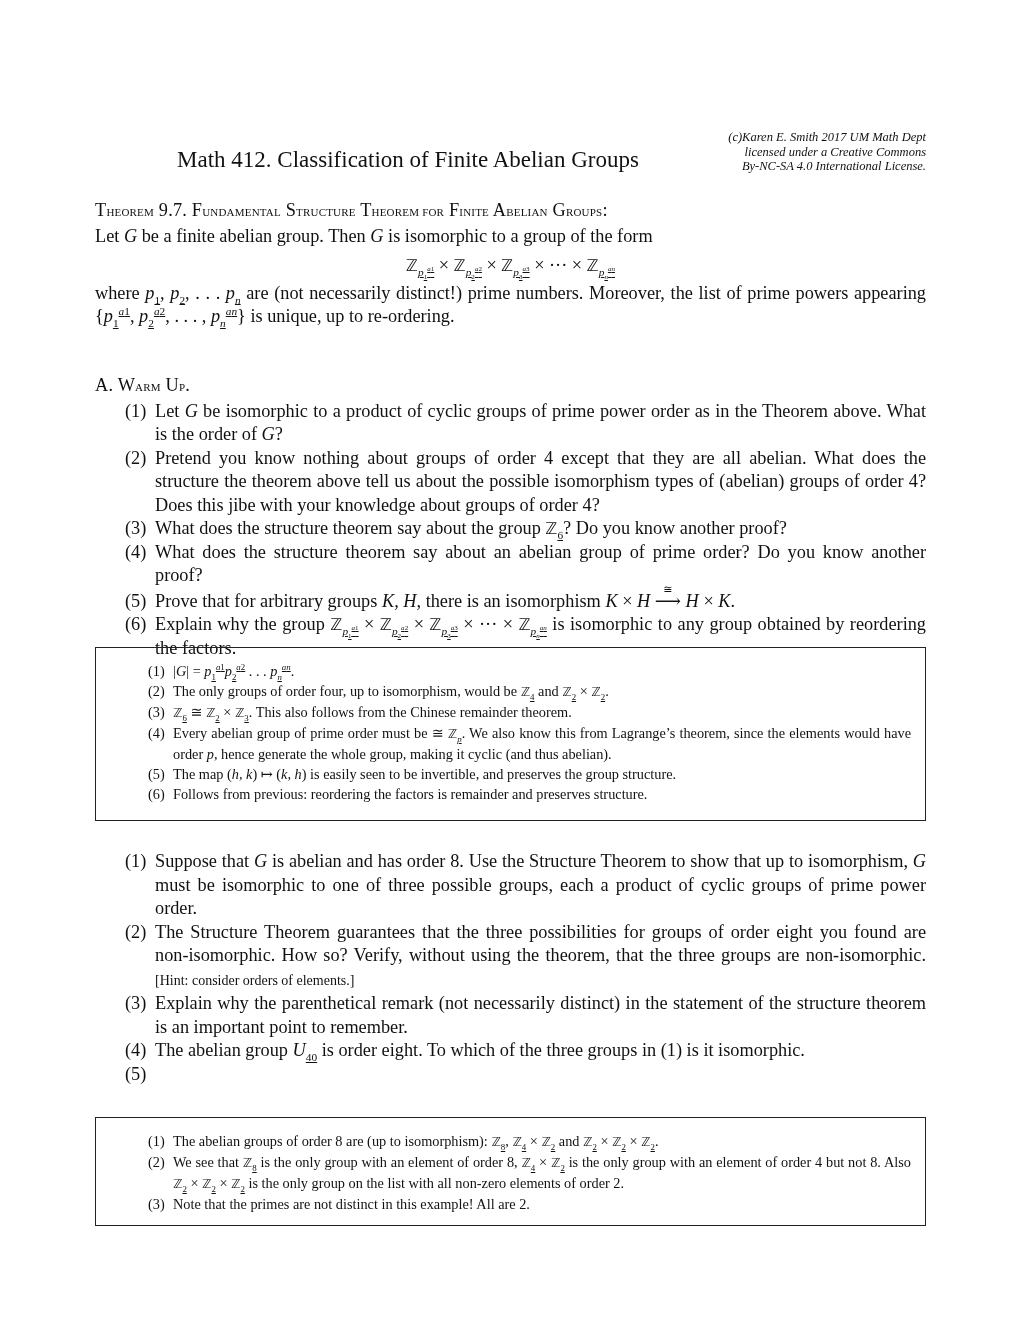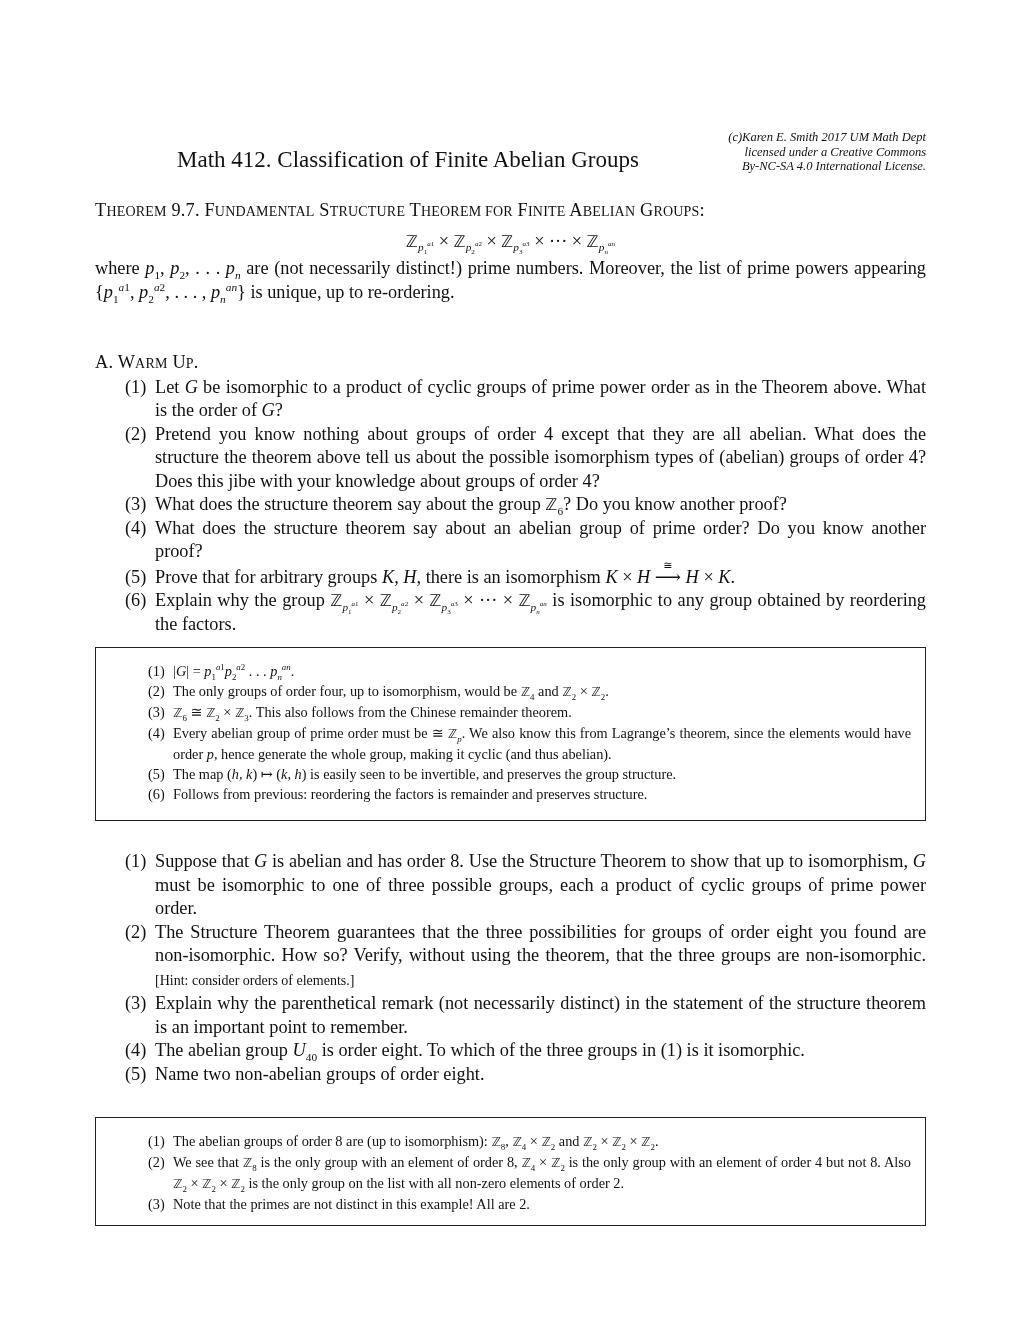--- a/index.html
+++ b/index.html
@@ -5,24 +5,24 @@
   html, body { margin: 0; padding: 0; background: #ffffff; }
   body { width: 1020px; height: 1320px; position: relative; overflow: hidden;
          font-family: "Liberation Serif", "DejaVu Serif", serif; color: #111; }
   .copyright { position: absolute; right: 94px; top: 98px; text-align: right;
                font-style: italic; font-size: 12.5px; line-height: 14.5px; margin-top: 32px; }
   .title { position: absolute; left: 0; width: 816px; top: 147px; text-align: center;
            font-size: 23px; }
   .page { position: absolute; left: 95px; width: 831px; font-size: 18.3px; line-height: 23.5px; }
   .sc-head { letter-spacing: 0.2px; }
   .sc-head .big { font-size: 18.3px; }
-  .sc-head .small { font-size: 14px; text-transform: uppercase; }
+  .sc-head .small { font-size: 11px; text-transform: uppercase; }
   .m { font-style: italic; }
   .bb { font-family: "DejaVu Sans", sans-serif; font-size: 0.88em; font-style: normal; }
-  sub, sup { font-size: 0.62em; line-height: 0; }
+  sub, sup { font-size: 0.62em; line-height: 0; text-decoration: underline; }
   .formula { text-align: center; margin: 6px 0 4px 0; }
   ol.items { list-style: none; margin: 0; padding: 0; }
   ol.items li { position: relative; padding-left: 60px; text-align: justify; }
   ol.items li .num { position: absolute; left: 30px; }
   .box { position: absolute; left: 95px; width: 829px; border: 1.3px solid #222;
          font-size: 14.3px; line-height: 20px; }
   .box ol.items li { padding-left: 77px; padding-right: 14px; }
   .box ol.items li .num { left: 52px; }
   .hint { font-size: 14px; font-family: Liberation Serif, serif; }
   .iso-arrow { display: inline-block; position: relative; }
@@ -36,30 +36,31 @@
   <div>licensed under a Creative Commons</div>
   <div>By-NC-SA 4.0 International License.</div>
 </div>
 
 <div class="title">Math 412. Classification of Finite Abelian Groups</div>
 
 <div class="page" style="top:199px;">
   <div class="sc-head">
     <span class="big">T</span><span class="small">heorem</span> 9.7. <span class="big">F</span><span class="small">undamental</span> <span class="big">S</span><span class="small">tructure</span> <span class="big">T</span><span class="small">heorem for</span> <span class="big">F</span><span class="small">inite</span> <span class="big">A</span><span class="small">belian</span> <span class="big">G</span><span class="small">roups</span>:
   </div>
+  <div>Let <span class="m">G</span> be a finite abelian group. Then <span class="m">G</span> is isomorphic to a group of the form</div>
   <div class="formula">
     <span class="bb">ℤ</span><sub><span class="m">p</span><sub>1</sub><sup><span class="m">a</span>1</sup></sub> × <span class="bb">ℤ</span><sub><span class="m">p</span><sub>2</sub><sup><span class="m">a</span>2</sup></sub> × <span class="bb">ℤ</span><sub><span class="m">p</span><sub>3</sub><sup><span class="m">a</span>3</sup></sub> × ··· × <span class="bb">ℤ</span><sub><span class="m">p</span><sub><span class="m">n</span></sub><sup><span class="m">a</span><span class="m">n</span></sup></sub>
   </div>
   <div style="text-align:justify;">
     where <span class="m">p</span><sub>1</sub>, <span class="m">p</span><sub>2</sub>, . . . <span class="m">p</span><sub><span class="m">n</span></sub> are (not necessarily distinct!) prime numbers. Moreover, the list of prime powers
     appearing {<span class="m">p</span><sub>1</sub><sup><span class="m">a</span>1</sup>, <span class="m">p</span><sub>2</sub><sup><span class="m">a</span>2</sup>, . . . , <span class="m">p</span><sub><span class="m">n</span></sub><sup><span class="m">a</span><span class="m">n</span></sup>} is unique, up to re-ordering.
   </div>
 </div>
 
-<div class="page" style="top:351px;">
+<div class="page" style="top:374px;">
   <div class="sc-head">A. <span class="big">W</span><span class="small">arm</span> <span class="big">U</span><span class="small">p</span>.</div>
   <ol class="items">
     <li><span class="num">(1)</span>Let <span class="m">G</span> be isomorphic to a product of cyclic groups of prime power order as in the Theorem above. What is the order of <span class="m">G</span>?</li>
     <li><span class="num">(2)</span><span>Pretend you know nothing about groups of order 4 except that they are all abelian. What does the structure the theorem above tell us about the possible isomorphism types of (abelian) groups of order 4? Does this jibe with your knowledge about groups of order 4?</span></li>
     <li><span class="num">(3)</span>What does the structure theorem say about the group <span class="bb">ℤ</span><sub>6</sub>? Do you know another proof?</li>
     <li><span class="num">(4)</span><span>What does the structure theorem say about an abelian group of prime order? Do you know another proof?</span></li>
     <li style="margin-top:2px;"><span class="num">(5)</span>Prove that for arbitrary groups <span class="m">K, H</span>, there is an isomorphism <span class="m">K</span> × <span class="m">H</span> <span class="iso-arrow"><span class="cong">≅</span>⟶</span> <span class="m">H</span> × <span class="m">K</span>.</li>
     <li><span class="num">(6)</span>Explain why the group <span class="bb">ℤ</span><sub><span class="m">p</span><sub>1</sub><sup><span class="m">a</span>1</sup></sub> × <span class="bb">ℤ</span><sub><span class="m">p</span><sub>2</sub><sup><span class="m">a</span>2</sup></sub> × <span class="bb">ℤ</span><sub><span class="m">p</span><sub>3</sub><sup><span class="m">a</span>3</sup></sub> × ··· × <span class="bb">ℤ</span><sub><span class="m">p</span><sub><span class="m">n</span></sub><sup><span class="m">a</span><span class="m">n</span></sup></sub> is isomorphic to any group obtained by reordering the factors.</li>
   </ol>
 </div>
@@ -74,21 +75,21 @@
     <li><span class="num">(6)</span><span>Follows from previous: reordering the factors is remainder and preserves structure.</span></li>
   </ol>
 </div>
 
 <div class="page" style="top:850px;">
   <ol class="items">
     <li><span class="num">(1)</span>Suppose that <span class="m">G</span> is abelian and has order 8. Use the Structure Theorem to show that up to isomorphism, <span class="m">G</span> must be isomorphic to one of three possible groups, each a product of cyclic groups of prime power order.</li>
     <li><span class="num">(2)</span><span>The Structure Theorem guarantees that the three possibilities for groups of order eight you found are non-isomorphic. How so? Verify, without using the theorem, that the three groups are non-isomorphic.</span> <span class="hint">[Hint: consider orders of elements.]</span></li>
     <li><span class="num">(3)</span><span>Explain why the parenthetical remark (not necessarily distinct) in the statement of the structure theorem is an important point to remember.</span></li>
     <li><span class="num">(4)</span>The abelian group <span class="m">U</span><sub>40</sub> is order eight. To which of the three groups in (1) is it isomorphic.</li>
-    <li><span class="num">(5)</span><span>Name two non-abelian groups of order eight.</span></li>
+    <li><span class="num">(5)</span></li>
   </ol>
 </div>
 
 <div class="box" style="top:1117px; height:107px;">
   <ol class="items" style="margin-top:13px;">
     <li><span class="num">(1)</span>The abelian groups of order 8 are (up to isomorphism): <span class="bb">ℤ</span><sub>8</sub>, <span class="bb">ℤ</span><sub>4</sub> × <span class="bb">ℤ</span><sub>2</sub> and <span class="bb">ℤ</span><sub>2</sub> × <span class="bb">ℤ</span><sub>2</sub> × <span class="bb">ℤ</span><sub>2</sub>.</li>
     <li><span class="num">(2)</span>We see that <span class="bb">ℤ</span><sub>8</sub> is the only group with an element of order 8, <span class="bb">ℤ</span><sub>4</sub> × <span class="bb">ℤ</span><sub>2</sub> is the only group with an element of order 4 but not 8. Also <span class="bb">ℤ</span><sub>2</sub> × <span class="bb">ℤ</span><sub>2</sub> × <span class="bb">ℤ</span><sub>2</sub> is the only group on the list with all non-zero elements of order 2.</li>
     <li><span class="num">(3)</span><span>Note that the primes are not distinct in this example! All are 2.</span></li>
   </ol>
 </div>

